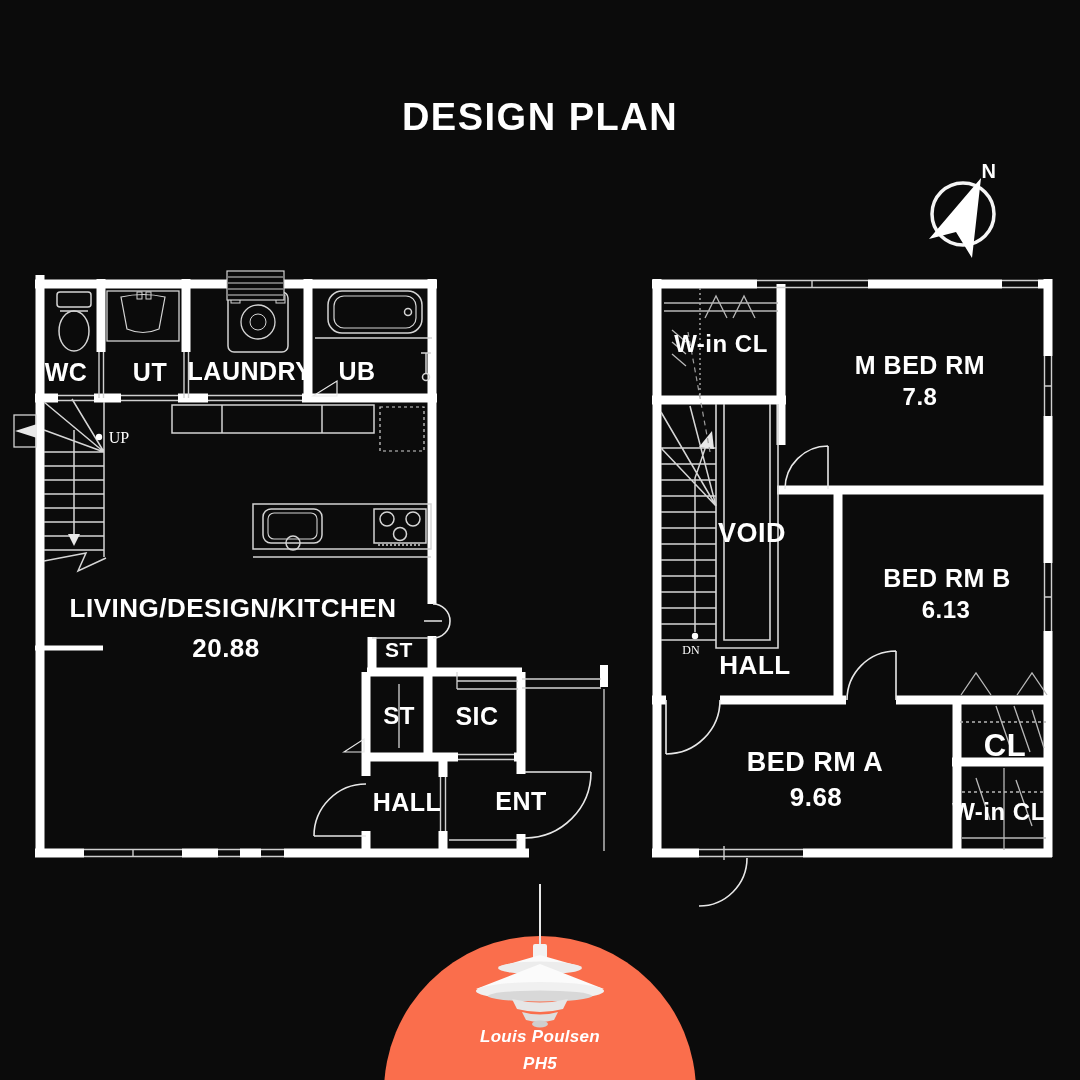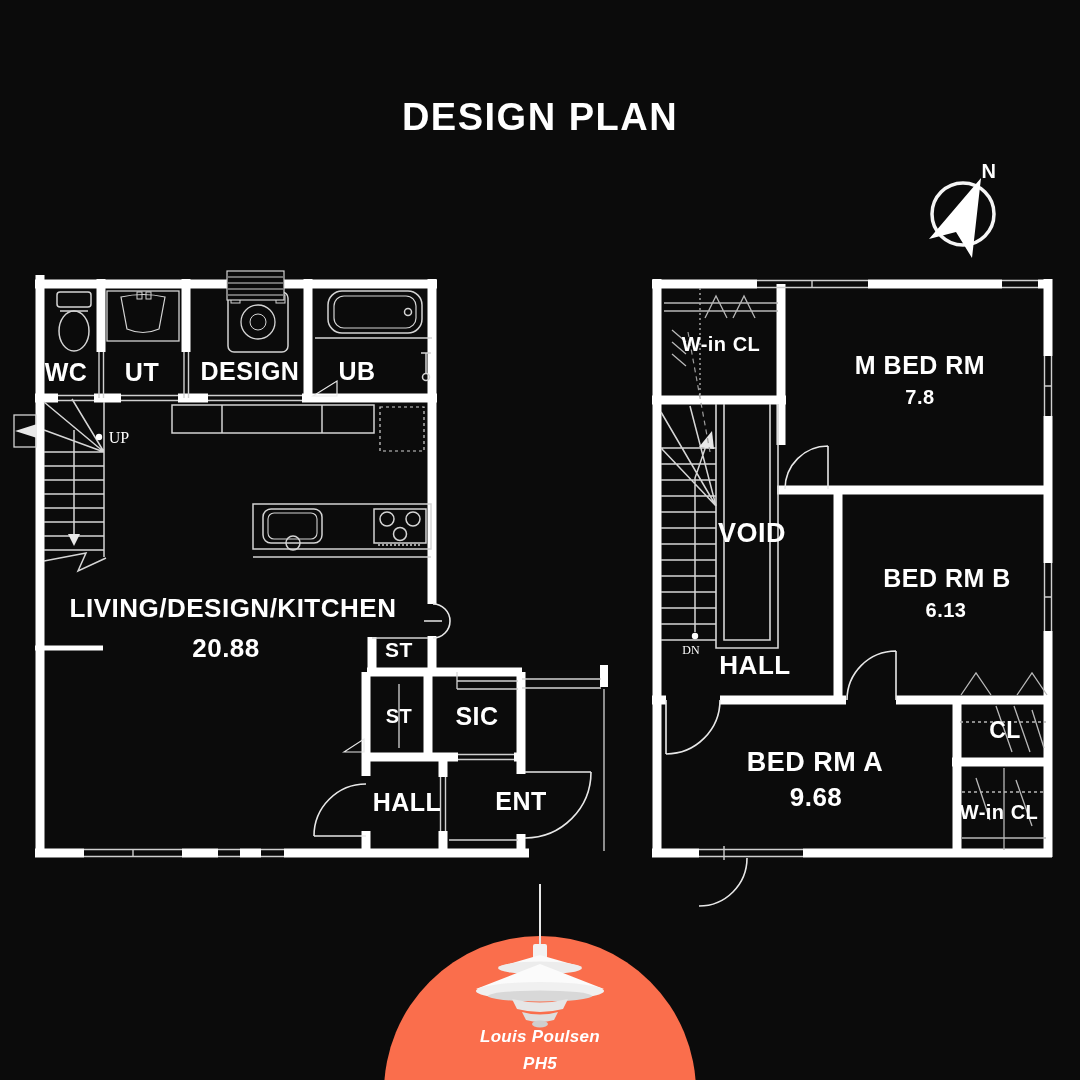--- a/index.html
+++ b/index.html
@@ -2,22 +2,22 @@
 <html><head>
 <meta charset="utf-8">
 <style>
   html,body{margin:0;padding:0;background:#0b0b0b;}
   .canvas{position:relative;width:1080px;height:1080px;background:#0b0b0b;overflow:hidden;
           font-family:"Liberation Sans",sans-serif;}
   .plan-svg{position:absolute;left:0;top:0;width:1080px;height:1080px;}
   .lbl{position:absolute;transform:translate(-50%,-50%);color:#ffffff;font-weight:bold;
        white-space:nowrap;letter-spacing:.5px;}
   .t38{font-size:38px;font-weight:800;letter-spacing:1.5px;}
-  .t27{font-size:27px;} .t26{font-size:26px;} .t25{font-size:25px;} .t24{font-size:20px;}
-  .t23{font-size:23px;} .t21s{font-size:21px;} .t20{font-size:20px;}
+  .t27{font-size:27px;} .t26{font-size:26px;} .t25{font-size:25px;} .t24{font-size:24px;}
+  .t23{font-size:31px;margin-top:16px;} .t21s{font-size:21px;} .t20{font-size:20px;}
   .serif{font-family:"Liberation Serif",serif;font-weight:400;letter-spacing:0;}
   .t16{font-size:16px;} .t12{font-size:12px;}
   .badge-text{font-size:17px;letter-spacing:.3px;font-style:italic;}
 </style>
 </head>
 <body>
 
 <div class="canvas">
 
   <svg class="plan-svg" viewBox="0 0 1080 1080" fill="none" stroke-linecap="butt">
@@ -206,22 +206,22 @@
         <ellipse cx="540" cy="1024" rx="8" ry="3.5" fill="#cfcfcf"></ellipse>
       </g>
     </g>
   </svg>
 
   <div>
     <div class="lbl t38" style="left:540px;top:117px">DESIGN PLAN</div>
     <div class="lbl t20" style="left:989px;top:171px">N</div>
 
     <div class="lbl t25" style="left:66px;top:372px">WC</div>
-    <div class="lbl t25" style="left:142px;top:372px">UT</div>
-    <div class="lbl t25" style="left:250px;top:371px">DESIGN</div>
+    <div class="lbl t25" style="left:150px;top:372px">UT</div>
+    <div class="lbl t25" style="left:250px;top:371px">LAUNDRY</div>
     <div class="lbl t25" style="left:357px;top:371px">UB</div>
     <div class="lbl t26" style="left:233px;top:608px">LIVING/DESIGN/KITCHEN</div>
     <div class="lbl t26" style="left:226px;top:648px">20.88</div>
     <div class="lbl t21s" style="left:399px;top:650px">ST</div>
     <div class="lbl t24" style="left:399px;top:716px">ST</div>
     <div class="lbl t25" style="left:477px;top:716px">SIC</div>
     <div class="lbl t25" style="left:407px;top:802px">HALL</div>
     <div class="lbl t25" style="left:521px;top:801px">ENT</div>
     <div class="lbl serif t16" style="left:119px;top:438px">UP</div>
 

